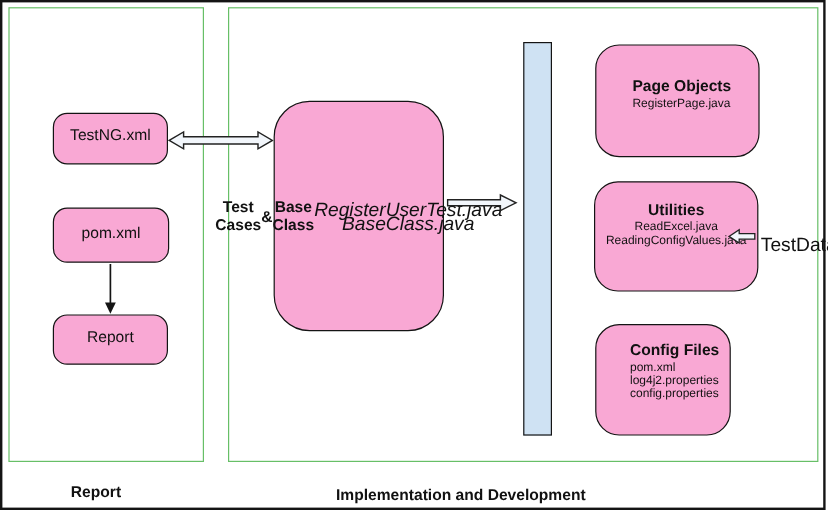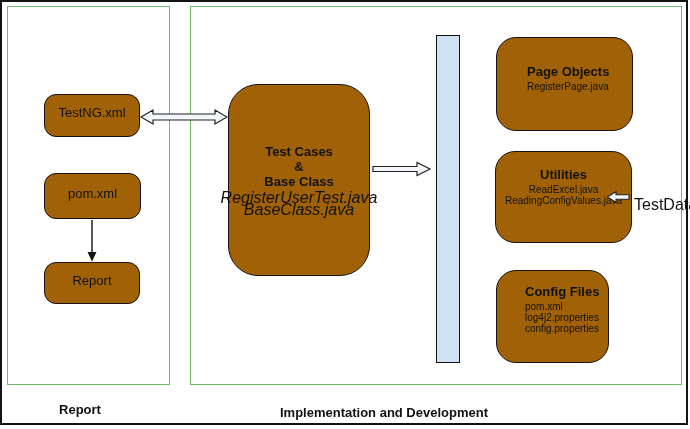--- a/index.html
+++ b/index.html
@@ -22,37 +22,37 @@
     position: absolute;
     border: 1px solid #67bf67;
     box-sizing: border-box;
     background: #ffffff;
   }
   #left-panel  { left: 7px;   top: 6px; width: 163px; height: 379px; }
   #right-panel { left: 190px; top: 6px; width: 492px; height: 379px; }
 
   .node {
     position: absolute;
-    background: #a16207;
+    background: #f9a8d4;
     border: 1.5px solid #141414;
     box-sizing: border-box;
   }
   .small-node {
     border-radius: 12px;
     display: flex; align-items: center; justify-content: center;
     font-size: 13px; padding-bottom: 6px;
   }
   #testng-node { left: 44px; top: 94px;  width: 96px; height: 43px; }
   #pom-node    { left: 44px; top: 173px; width: 97px; height: 46px; }
   #report-node { left: 44px; top: 262px; width: 96px; height: 42px; }
 
   #testcases-node {
     left: 228px; top: 84px; width: 142px; height: 192px;
     border-radius: 30px;
-    display: flex; flex-direction: column;
+    display: flex; flex-direction: row;
     align-items: center; justify-content: center;
     text-align: center;
   }
   #testcases-node .title-line { font-weight: bold; font-size: 13px; line-height: 15px; }
   #testcases-node .file-line  { font-size: 16px; line-height: 12px; font-style: italic; }
   #testcases-node .files { margin-top: 3px; }
 
   .module-node { border-radius: 20px; }
   #pageobjects-node { left: 496px; top: 37px;  width: 137px; height: 94px; padding: 26px 0 0 30px; box-sizing: border-box; }
   #utilities-node   { left: 495px; top: 151px; width: 137px; height: 92px; padding-top: 15px; box-sizing: border-box; text-align: center; }

